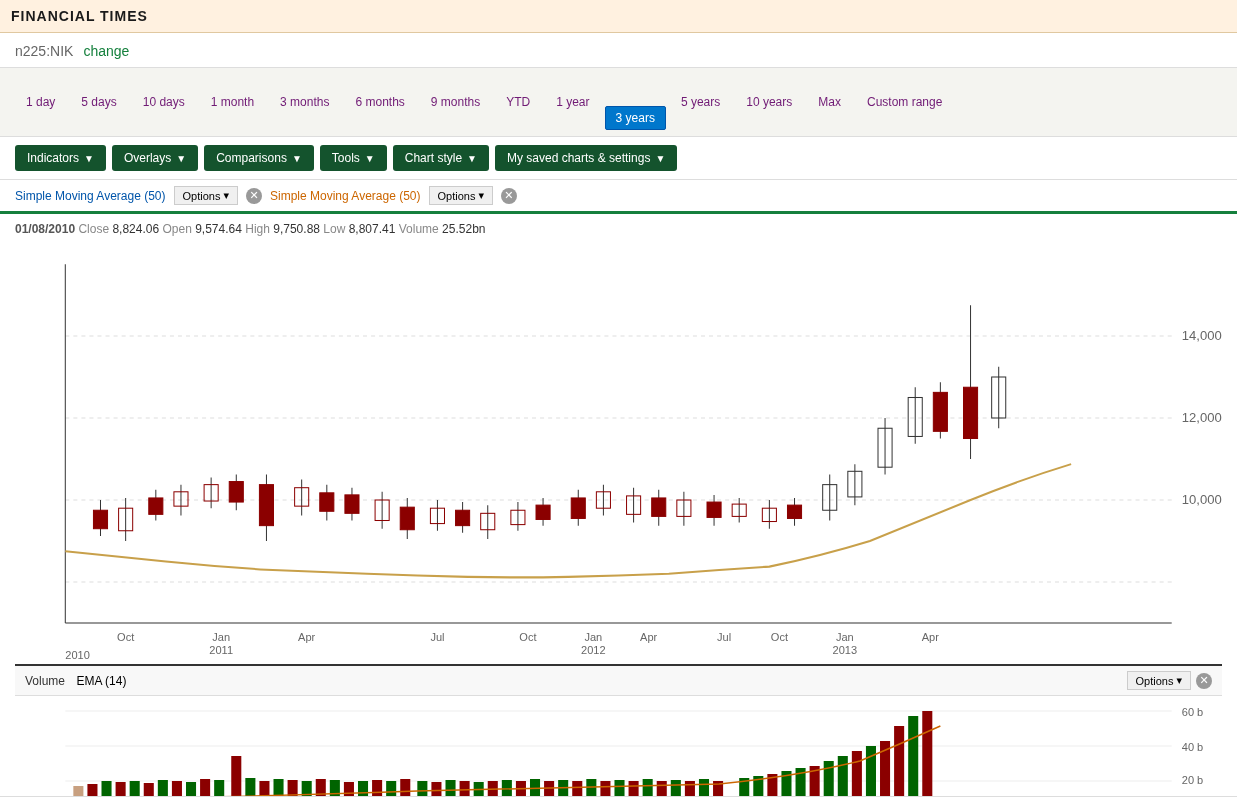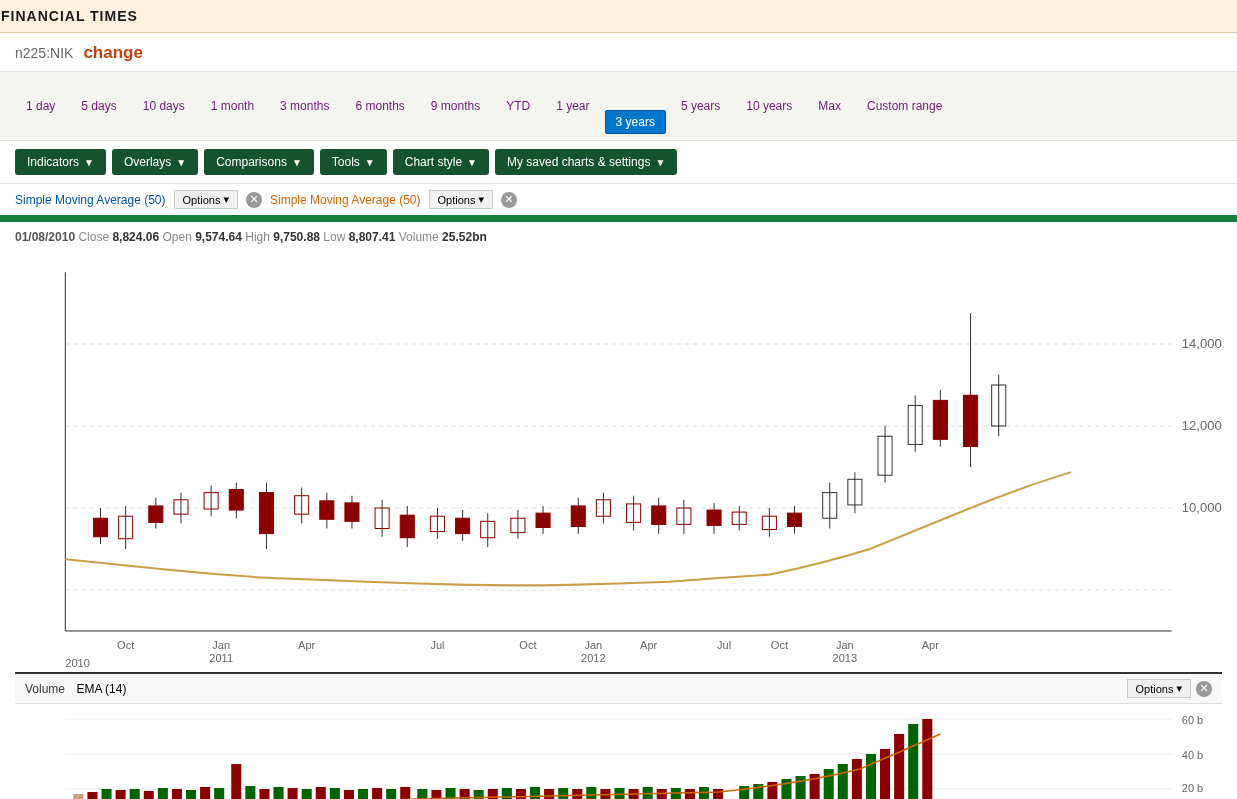--- a/index.html
+++ b/index.html
@@ -1,21 +1,21 @@
 <!DOCTYPE html>
 <html><head>
   <meta charset="utf-8">
   <style>
     * { margin: 0; padding: 0; box-sizing: border-box; }
     body { font-family: Arial, sans-serif; font-size: 12px; background: #fff; color: #333; width: 1237px; }
 
     
     #ft-header {
       background: #fff1e0;
-      padding: 8px 1px;
+      padding: 8px 11px;
       border-bottom: 1px solid #e0c8a0;
     }
     #ft-logo {
       font-size: 14px;
       font-weight: bold;
       color: #1a1a1a;
       letter-spacing: 1px;
     }
 
     
@@ -29,25 +29,24 @@
       font-size: 26px;
       font-weight: normal;
       color: #1a1a1a;
     }
     #stock-code {
       font-size: 14px;
       color: #666;
       text-align: center;
     }
     #change-link {
-      color: #c2410c;
-      font-size: 17px;
+      color: #15803d;
+      font-size: 14px;
       text-decoration: none;
       cursor: pointer;
-      font-weight: bold;
     }
 
     
     #time-range-bar {
       background: #f4f4f0;
       border-top: 1px solid #ddd;
       border-bottom: 1px solid #ddd;
       padding: 6px 15px;
       display: flex;
       gap: 4px;
@@ -90,21 +89,21 @@
       gap: 5px;
     }
     .dropdown-btn .arrow { font-size: 10px; }
 
     
     #indicators-bar {
       padding: 6px 15px;
       display: flex;
       gap: 8px;
       align-items: center;
-      border-bottom: 7px solid #15803d;
+      border-bottom: 3px solid #15803d;
     }
     .indicator-tag {
       display: flex;
       align-items: center;
       gap: 4px;
       font-size: 12px;
     }
     .indicator-tag.blue { color: #0055aa; }
     .indicator-tag.orange { color: #cc6600; }
     .options-btn {
@@ -132,21 +131,21 @@
     }
 
     
     #data-info {
       padding: 8px 15px;
       font-size: 12px;
       color: #333;
     }
     #data-info .date { font-weight: bold; color: #555; }
     #data-info .label { color: #888; }
-    #data-info .value { font-weight: bold; }
+    #data-info .value { font-weight: normal; }
 
     
     #chart-container {
       position: relative;
       padding: 10px 15px 0;
       height: 420px;
       overflow: hidden;
     }
 
     #main-chart {

